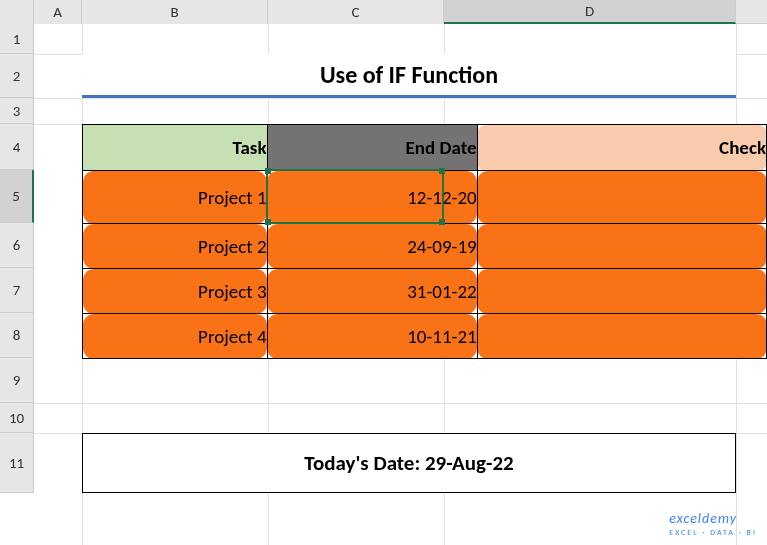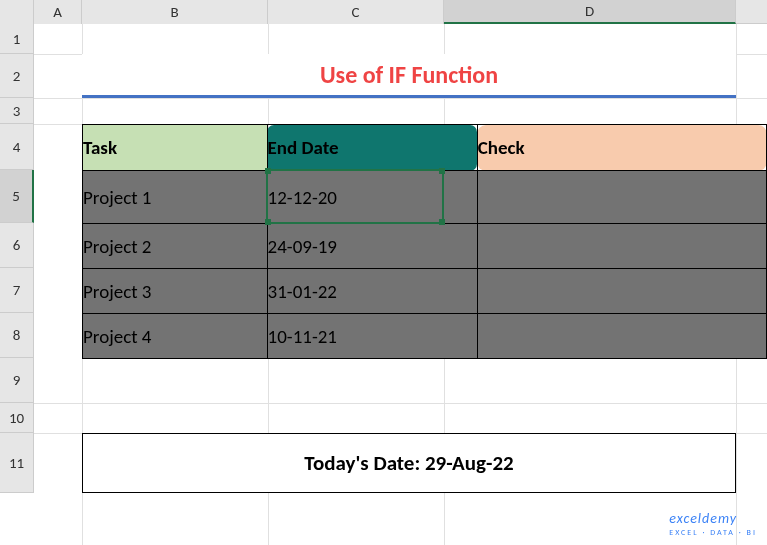--- a/index.html
+++ b/index.html
@@ -90,46 +90,47 @@
 .gridline-h { position: absolute; left: 0; right: 0; height: 1px; background: #e0e0e0; }
 .title-cell {
   position: absolute;
   left: 48px; top: 30px;
   width: 654px; height: 44px;
   display: flex;
   align-items: center;
   justify-content: center;
   font-weight: bold;
   font-size: 24px;
-  color: #ef4444;
+  color: #000000;
   border-bottom: 3px solid #4472c4;
   background: #fff;
 }
 .data-table {
   position: absolute;
   left: 48px;
   top: 100px;
   border-collapse: collapse;
 }
 .data-table th, .data-table td {
   border: 1.5px solid #000;
-  text-align: left;
+  text-align: right;
   font-size: 19px;
 }
 .data-table th {
   height: 46px;
   font-weight: bold;
 }
 .th-task { width: 186px; background: #c6e0b4; }
-.th-end  { width: 212px; background: #0f766e; border-radius: 7px; }
+.th-end  { width: 212px; background: #737373; }
 .th-check{ width: 292px; background: #f8cbad; border-radius: 9px; }
 .data-table td {
   height: 45px;
-  background: #737373;
+  background: #f97316;
   font-weight: normal;
+  border-radius: 11px;
 }
 .data-table tr.tall td { height: 53px; }
 .selected-cell {
   position: absolute;
   left: 232px;
   top: 145px;
   width: 178px;
   height: 55px;
   border: 2px solid #217346;
   pointer-events: none;

